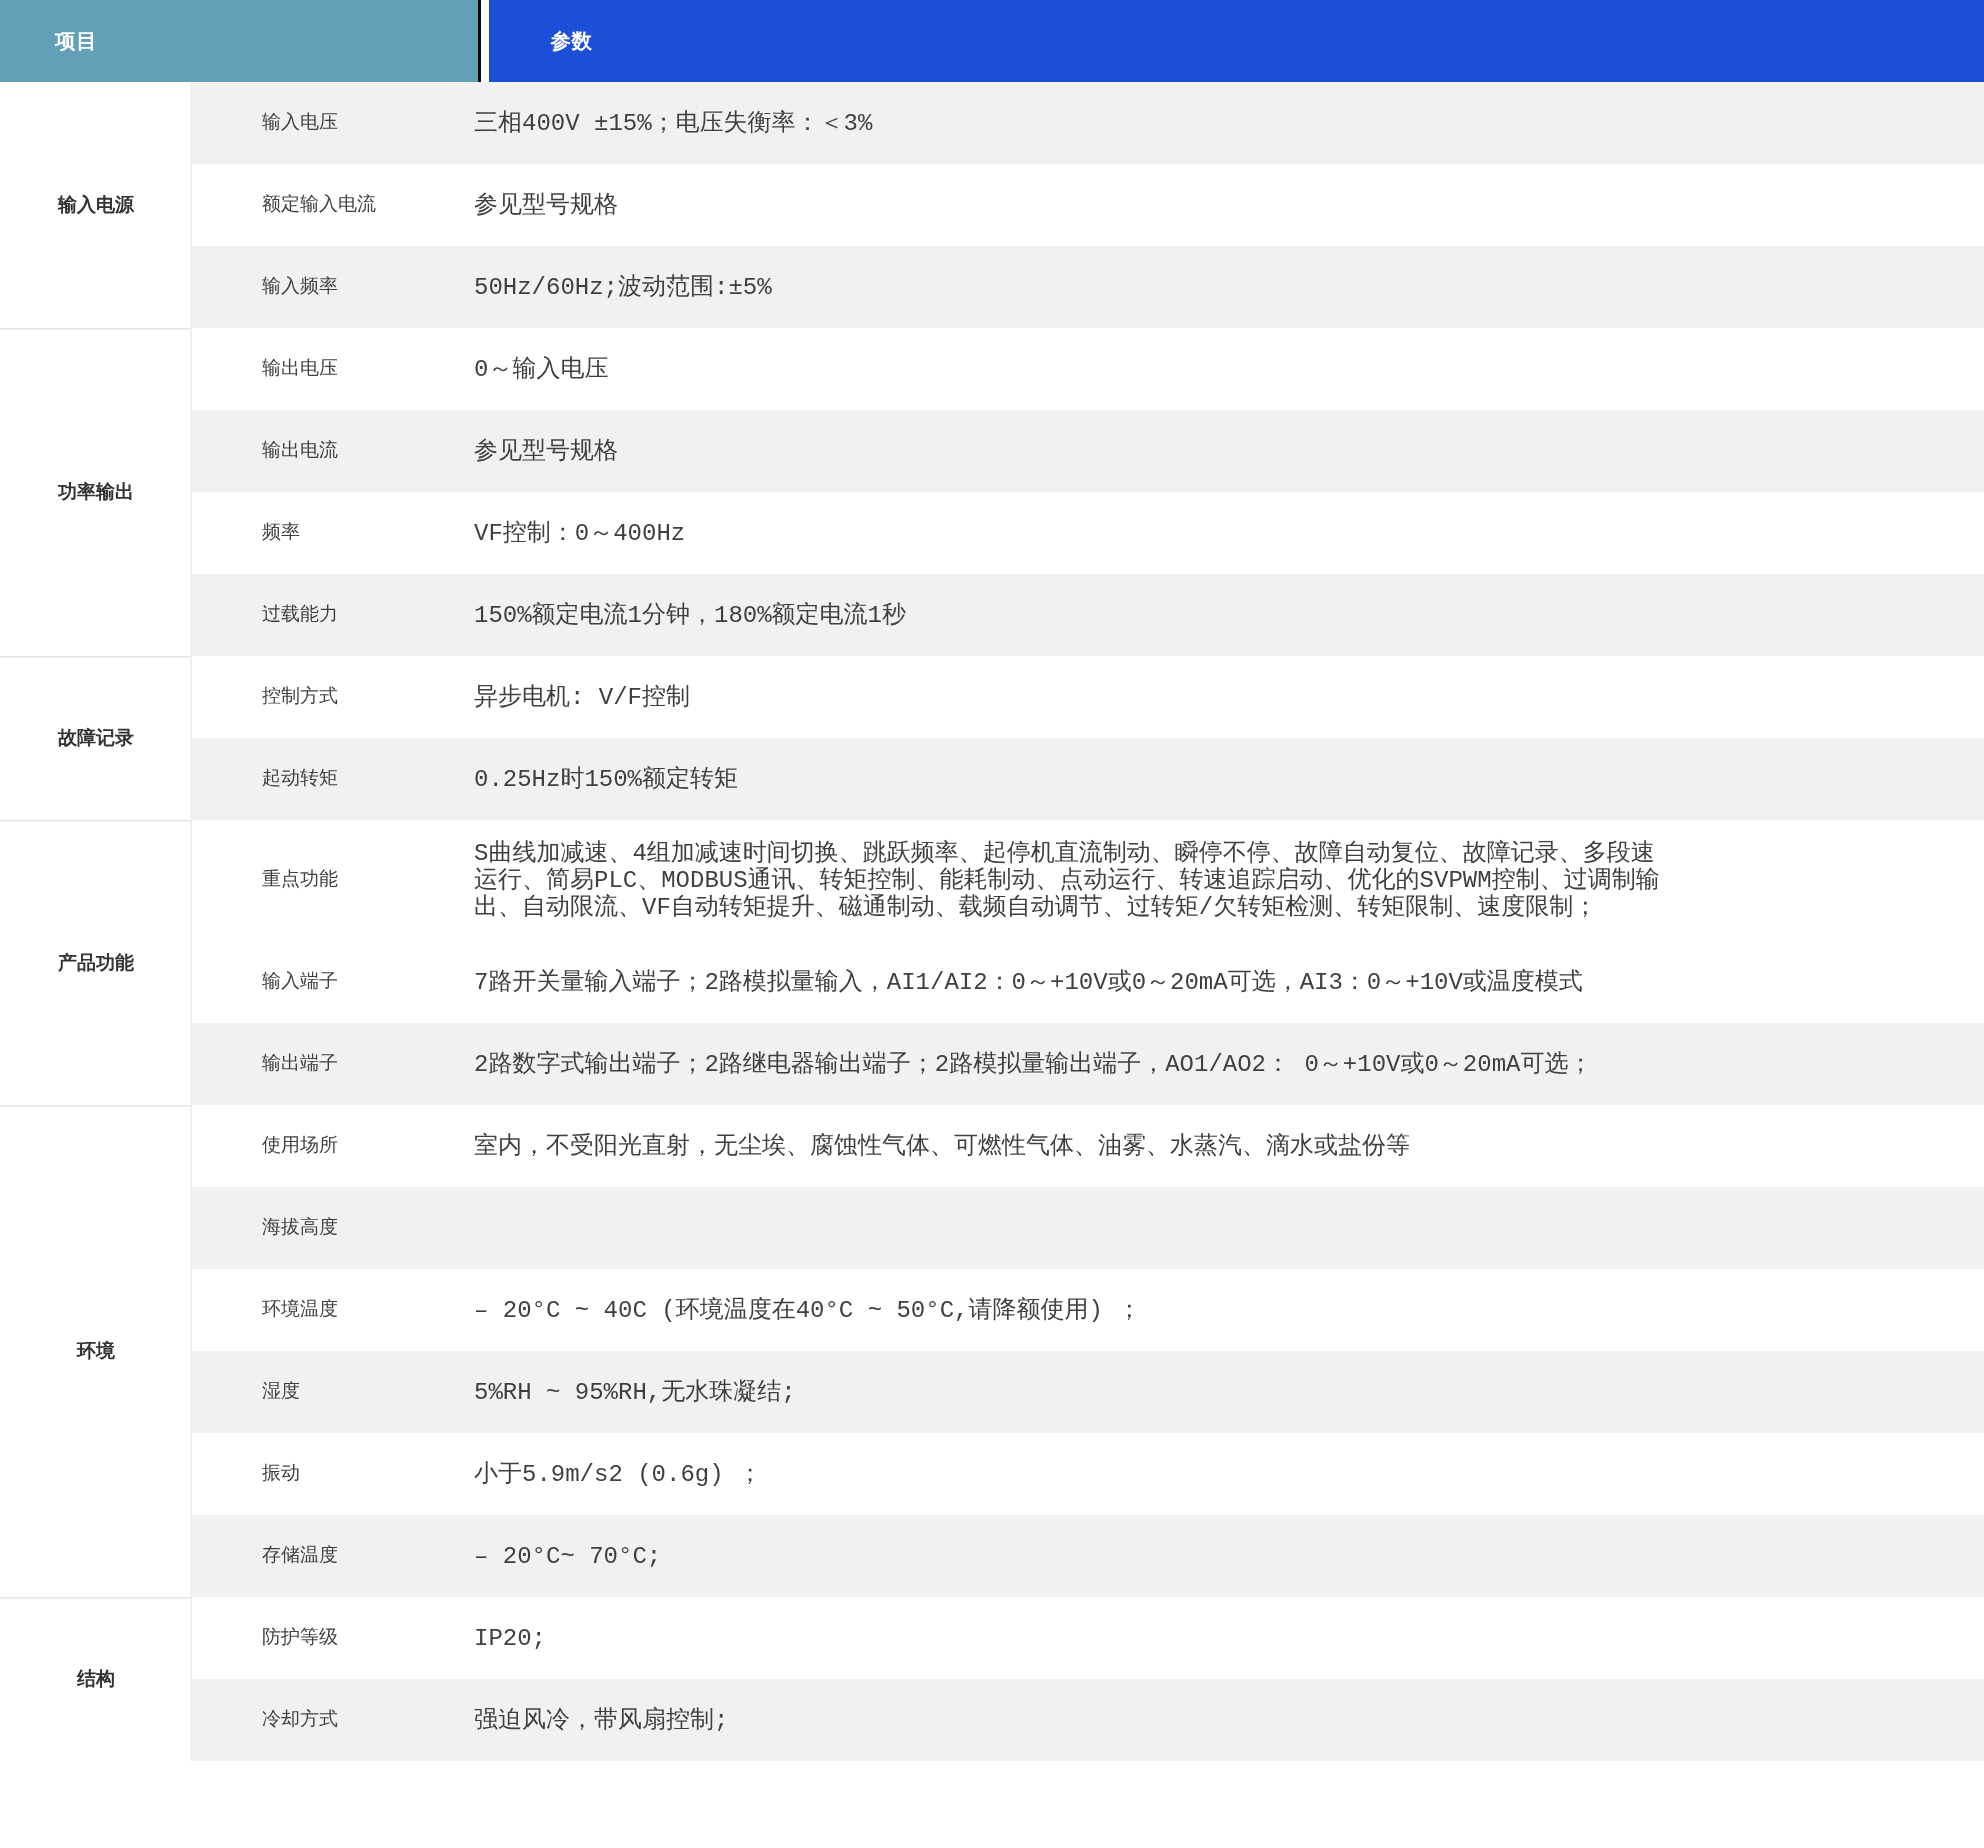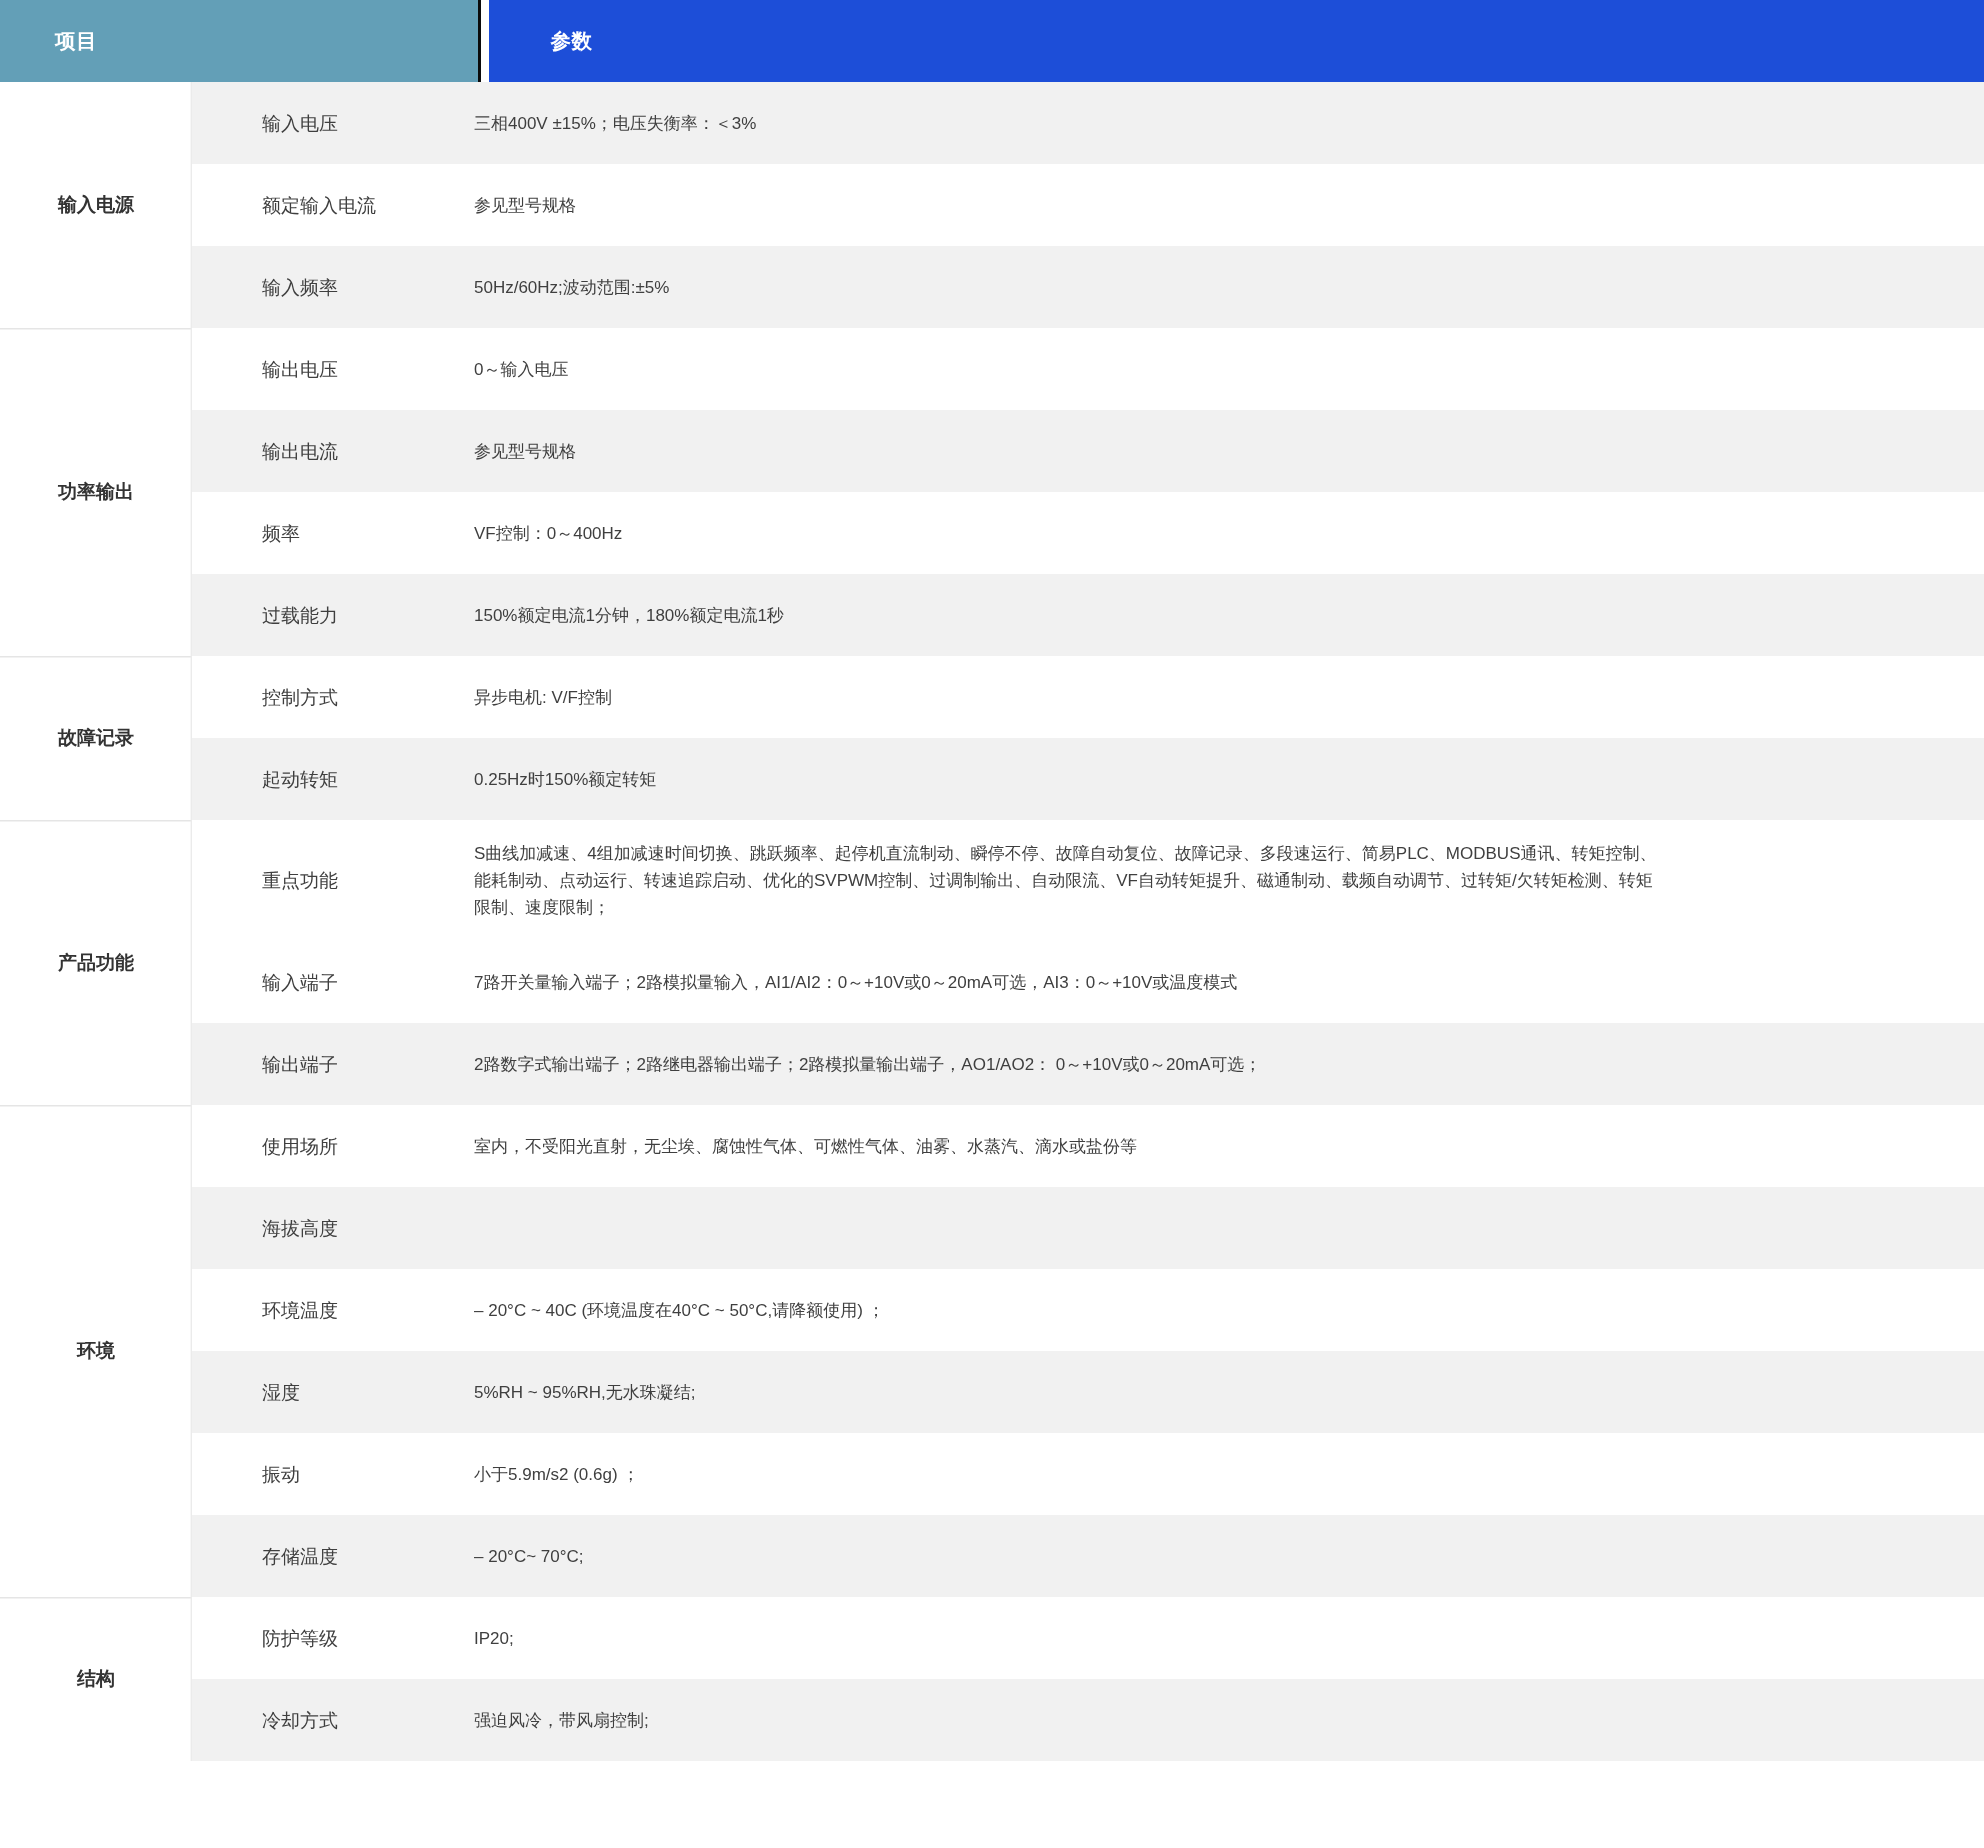--- a/index.html
+++ b/index.html
@@ -1,21 +1,21 @@
 <!DOCTYPE html>
 <html style="font-size:11px"><head>
 <meta charset="utf-8">
 <style>
   html,body{margin:0;padding:0;background:#ffffff;}
   #app{
     position:relative;
     width:1985px;
     height:1848px;
     overflow:hidden;
-    font-family:Liberation Sans, sans-serif;
+    font-family:Liberation Mono, monospace;
     color:#3F3F3F;
     background:#ffffff;
   }
   
   .hdr{display:flex;height:82px;width:1985px;}
   .hdr-item{
     width:478px;display:flex;align-items:center;
     padding-left:55px;box-sizing:border-box;
   }
   .hdr-divider{width:3.4px;}
@@ -46,21 +46,21 @@
   .row.gray{background:#F1F1F1;}
   .row.white{background:#ffffff;}
   .cell-label{
     width:282px;flex:0 0 282px;box-sizing:border-box;
     padding-left:70px;
     font-size:19px;color:#3F3F3F;line-height:27px;
   }
   .cell-value{
     flex:1;max-width:1191px;box-sizing:content-box;
     padding:20px 99px 20px 0;
-    font-size:17px;color:#3F3F3F;line-height:27px;
+    font-size:24px;color:#3F3F3F;line-height:27px;
     word-break:break-word;
   }
 </style>
 </head>
 <body>
 
 <div id="app">
   <div class="hdr">
     <div class="hdr-item" style="background: rgb(99, 159, 183);">
       <span class="hdr-label">项目</span>

